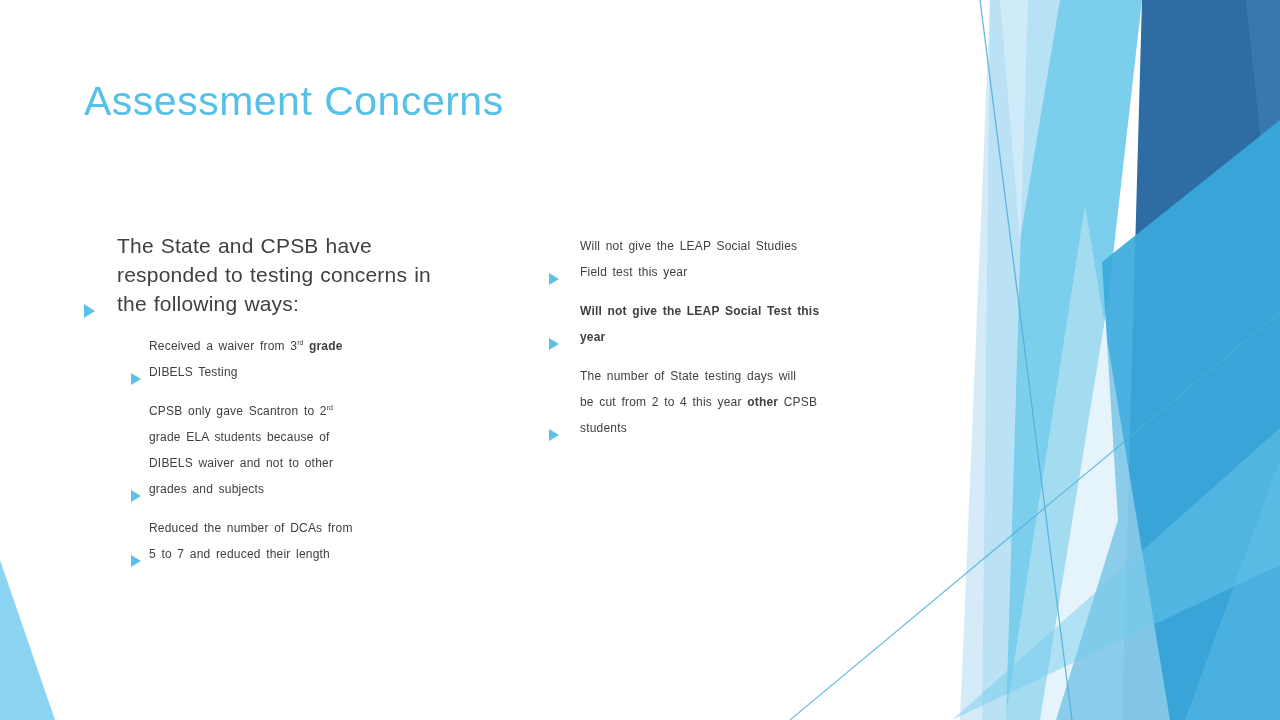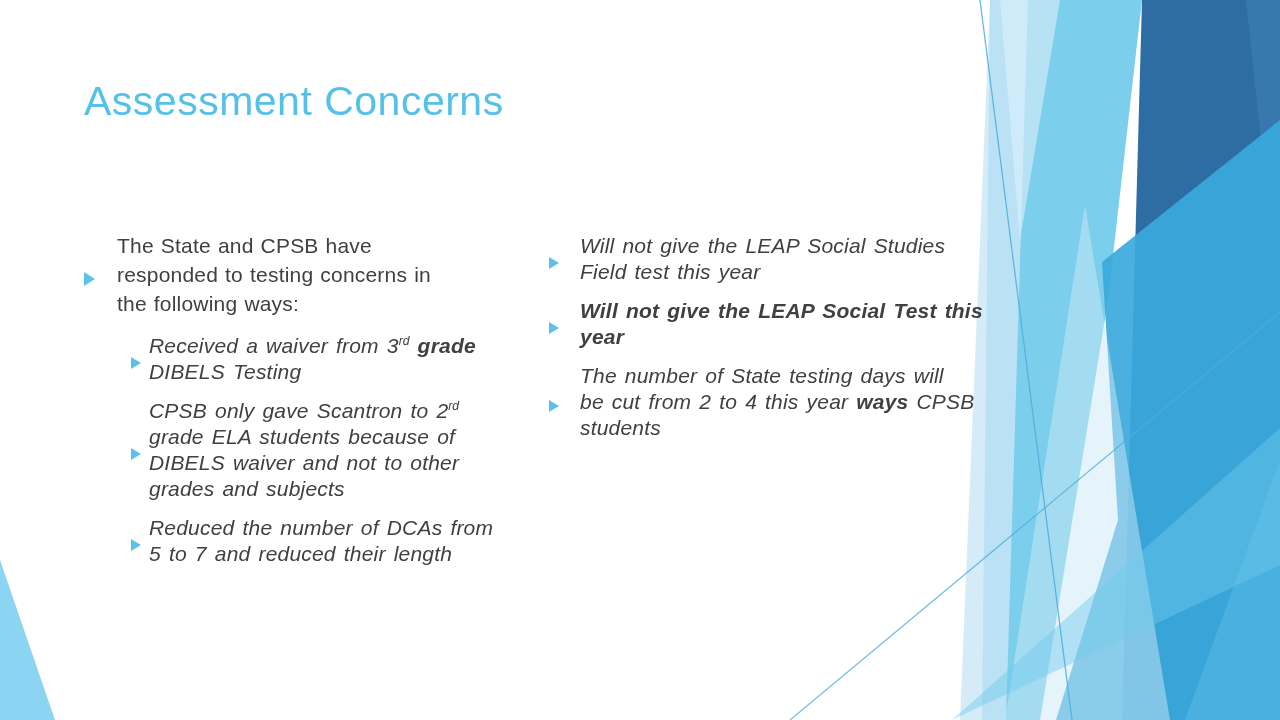--- a/index.html
+++ b/index.html
@@ -10,27 +10,27 @@
   }
   .decor{position:absolute;left:0;top:0;width:1280px;height:720px;z-index:0;}
   .title{
     position:absolute;left:80px;top:74px;margin:4px;z-index:2;
     font-size:41px;font-weight:400;letter-spacing:0.5px;
     color:#55C1E8;
   }
   .col{position:absolute;z-index:2;color:#404040;}
   .col-left{left:84px;top:231px;width:440px;}
   .col-right{left:549px;top:233px;width:450px;}
-  .item{display:flex;align-items:center;}
+  .item{display:flex;align-items:flex-end;}
   .item .txt{white-space:pre-wrap;word-spacing:2px;letter-spacing:0.2px;}
   .lvl1{margin-left:0;}
   .lvl2{margin-left:47px;}
   .lg{font-size:21px;line-height:29px;margin-bottom:15px;}
   .lg .txt{word-spacing:1px;}
-  .sm{font-size:21px;line-height:26px;margin-bottom:13px;font-style:italic;}
+  .sm{font-size:12px;line-height:26px;margin-bottom:13px;}
   .lg.lvl1{gap:22px;}
   .sm.lvl1{gap:21px;}
   .sm.lvl2{gap:8px;}
   .tri{
     flex:none;width:0;height:0;border-style:solid;
     border-color:transparent;
   }
   .lg .tri{border-width:7px 0 7px 11px;margin-top:8px;}
   .sm .tri{border-width:6px 0 6px 10px;margin-top:7px;}
   sup{font-size:0.58em;line-height:0;vertical-align:super;letter-spacing:0;}
@@ -87,16 +87,16 @@
 Field test this year</span></span>
     </div>
     <div class="item lvl1 sm">
       <span class="tri" style="border-left-color: rgb(91, 193, 232);"></span>
       <span class="txt"><span class="b">Will not give the LEAP Social Test this
 year</span></span>
     </div>
     <div class="item lvl1 sm">
       <span class="tri" style="border-left-color: rgb(91, 193, 232);"></span>
       <span class="txt"><span>The number of State testing days will
-be cut from 2 to 4 this year </span><span class="b">ways</span><span> CPSB
+be cut from 2 to 4 this year </span><span class="b">other</span><span> CPSB
 students</span></span>
     </div>
   </div>
 
 </body></html>

